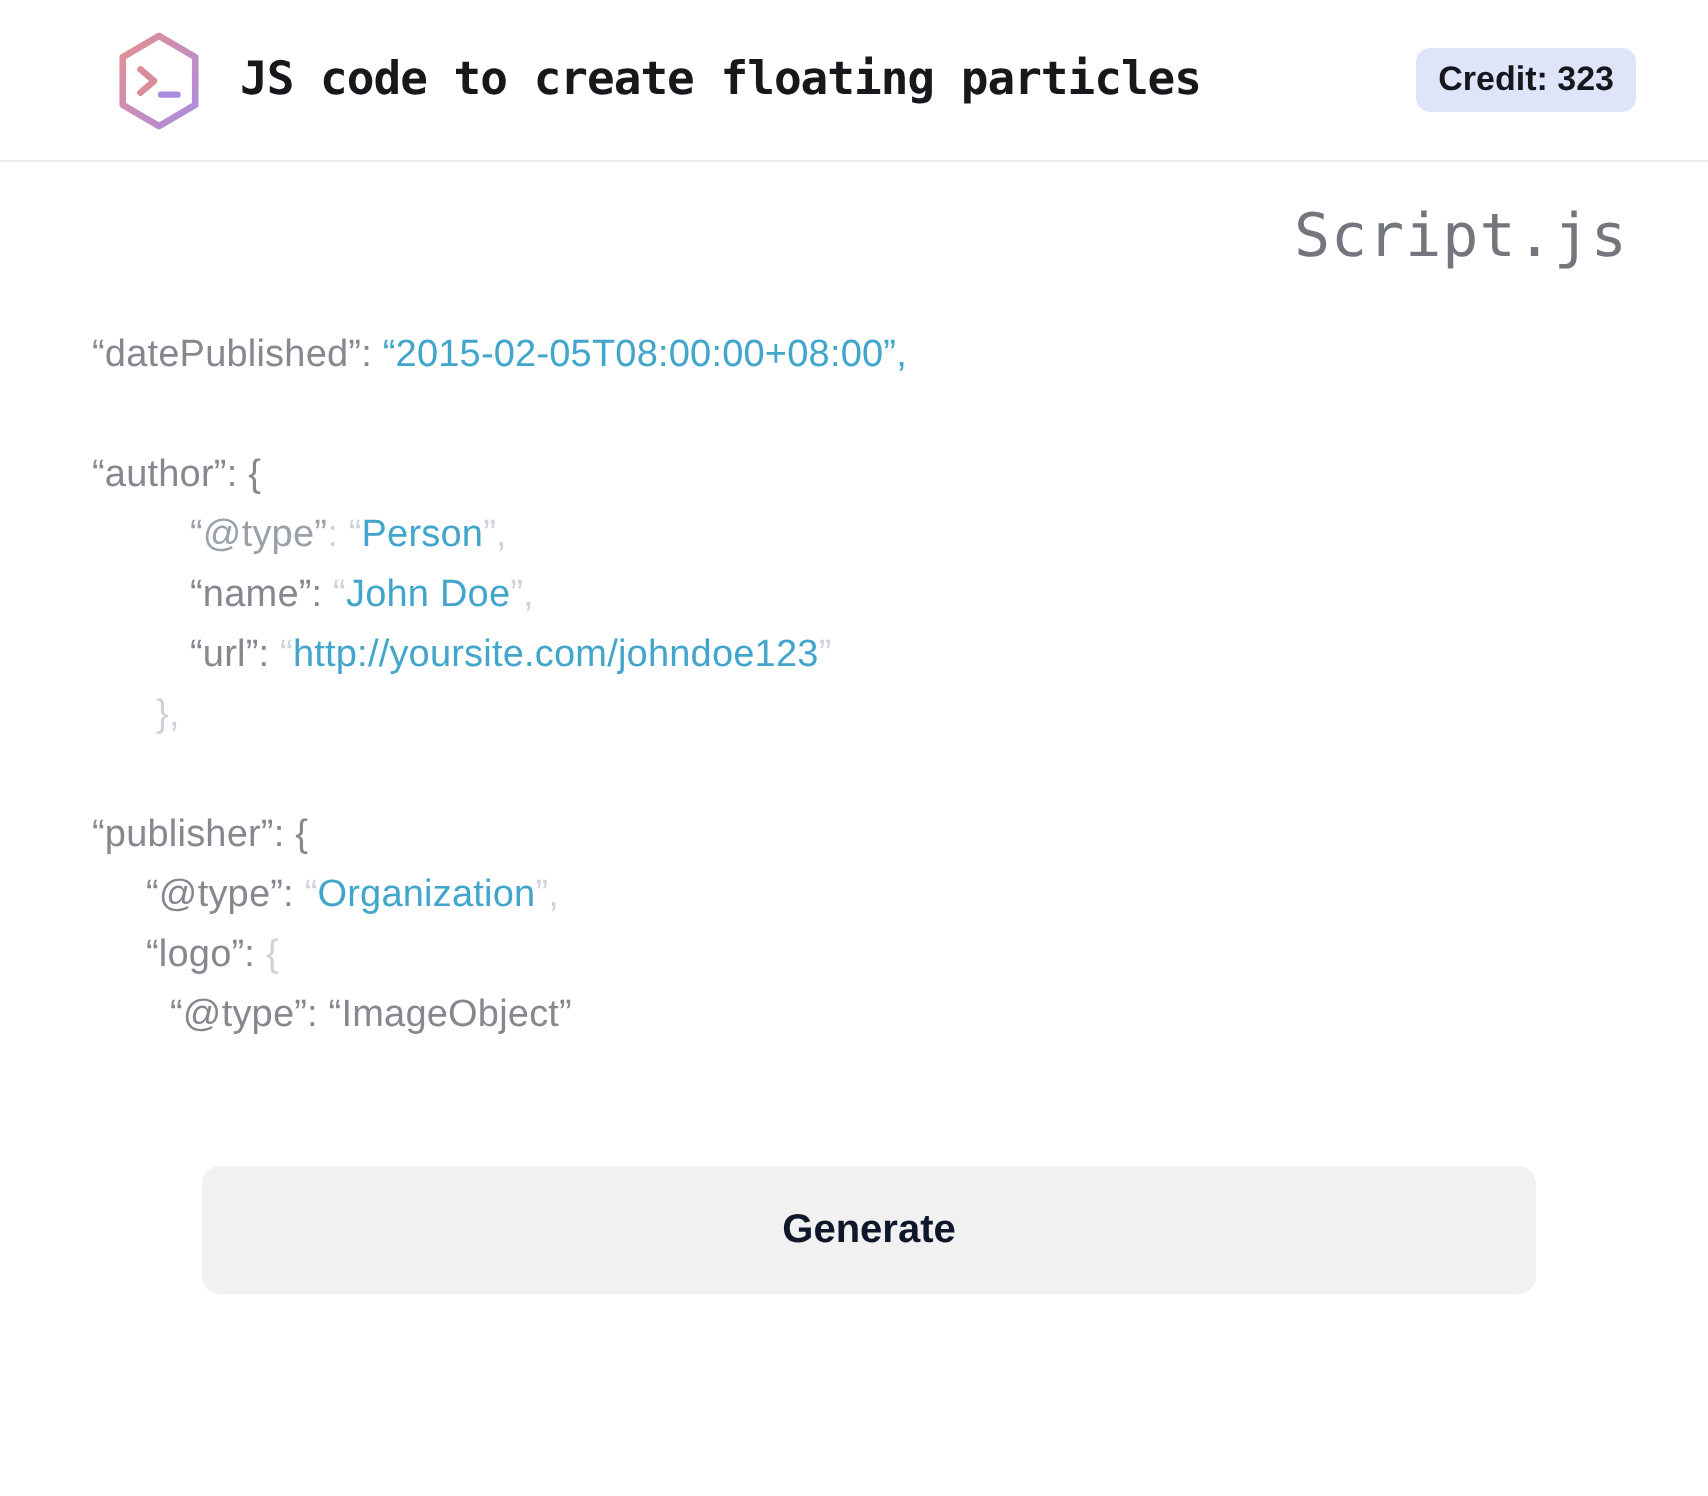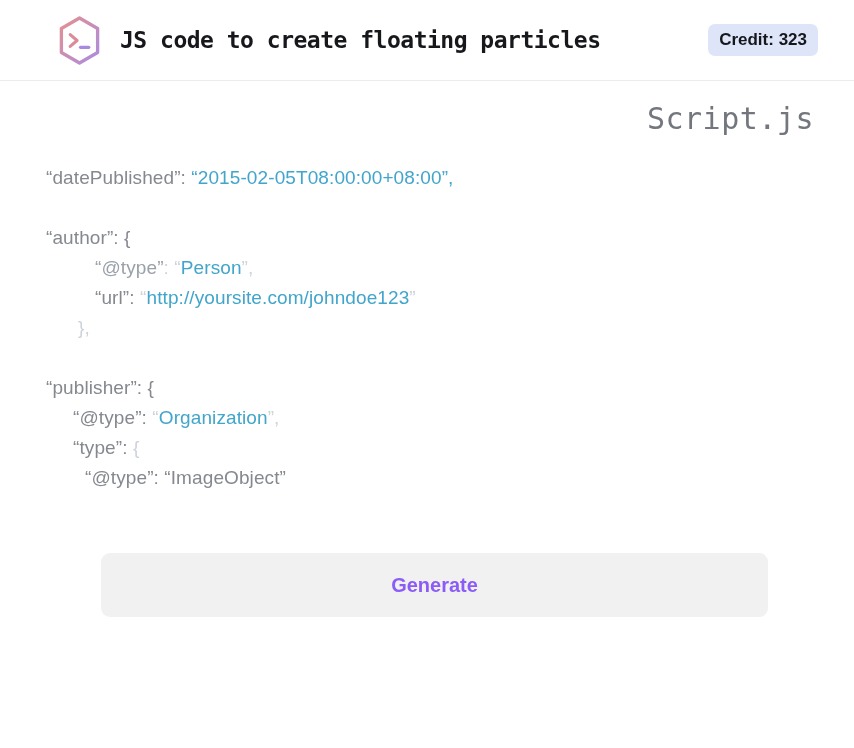--- a/index.html
+++ b/index.html
@@ -77,21 +77,21 @@
   .generate-button{
     display:block;
     width:100%;
     height:64px;
     background:var(--button-bg);
     border:none;
     border-radius:9px;
     font-family:"Liberation Sans",sans-serif;
     font-size:20px;
     font-weight:700;
-    color:#8b5cf6;
+    color:#0f172a;
     cursor:pointer;
   }
 </style>
 </head>
 <body>
 
 <div class="header">
   <svg class="logo" viewBox="0 0 48 52" fill="none">
     <defs>
       <linearGradient id="hexg" x1="0" y1="0" x2="1" y2="1">
@@ -108,24 +108,25 @@
   <div class="credit-badge">Credit: 323</div>
 </div>
 
 <div class="main">
   <div class="filename">Script.js</div>
   <div class="code-block" id="code-block">
       <div class="code-line" style="padding-left: 0px;"><span class="seg-key">“datePublished”: </span><span class="seg-value">“2015-02-05T08:00:00+08:00”,</span></div>
       <div class="code-line" style="padding-left: 0px;"></div>
       <div class="code-line" style="padding-left: 0px;"><span class="seg-key">“author”: {</span></div>
       <div class="code-line" style="padding-left: 49px;"><span class="seg-keylight">“@type”</span><span class="seg-punct">: </span><span class="seg-punct">“</span><span class="seg-value">Person</span><span class="seg-punct">”,</span></div>
+      <div class="code-line" style="padding-left: 49px;"><span class="seg-key">“name”: </span><span class="seg-punct">“</span><span class="seg-value">John Doe</span><span class="seg-punct">”,</span></div>
       <div class="code-line" style="padding-left: 49px;"><span class="seg-key">“url”: </span><span class="seg-punct">“</span><span class="seg-value">http://yoursite.com/johndoe123</span><span class="seg-punct">”</span></div>
       <div class="code-line" style="padding-left: 32px;"><span class="seg-punct">},</span></div>
       <div class="code-line" style="padding-left: 0px;"></div>
       <div class="code-line" style="padding-left: 0px;"><span class="seg-key">“publisher”: {</span></div>
       <div class="code-line" style="padding-left: 27px;"><span class="seg-key">“@type”: </span><span class="seg-punct">“</span><span class="seg-value">Organization</span><span class="seg-punct">”,</span></div>
-      <div class="code-line" style="padding-left: 27px;"><span class="seg-key">“type”: </span><span class="seg-punct">{</span></div>
+      <div class="code-line" style="padding-left: 27px;"><span class="seg-key">“logo”: </span><span class="seg-punct">{</span></div>
       <div class="code-line" style="padding-left: 39px;"><span class="seg-plain">“@type”: “ImageObject”</span></div>
     </div>
   <div class="footer">
     <button class="generate-button">Generate</button>
   </div>
 </div>
 
 </body></html>

